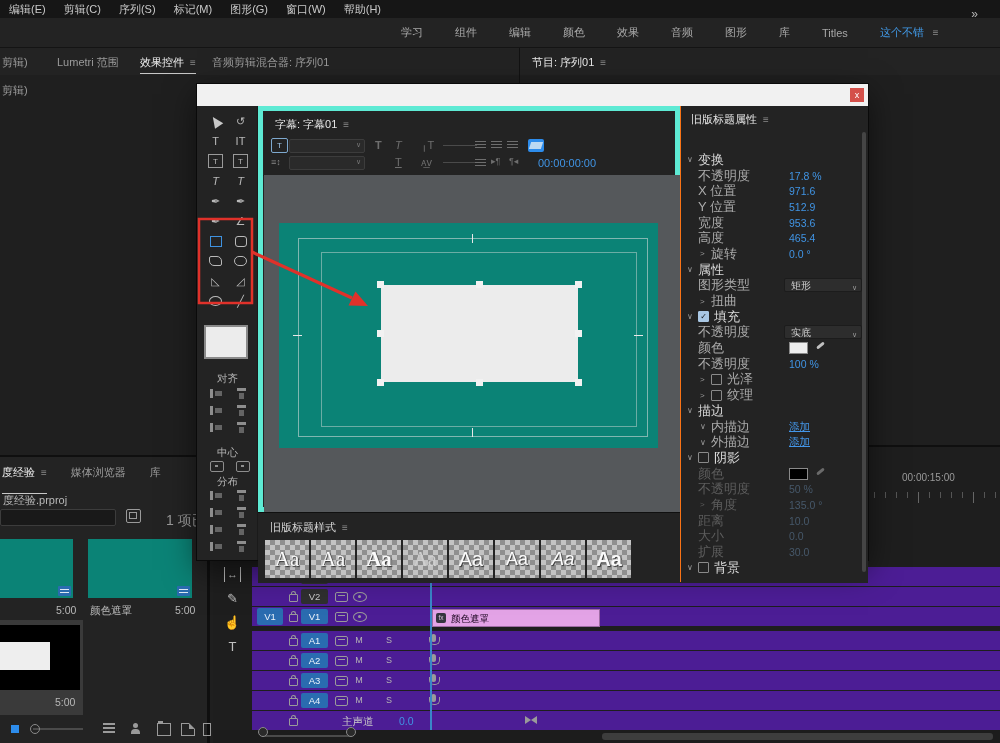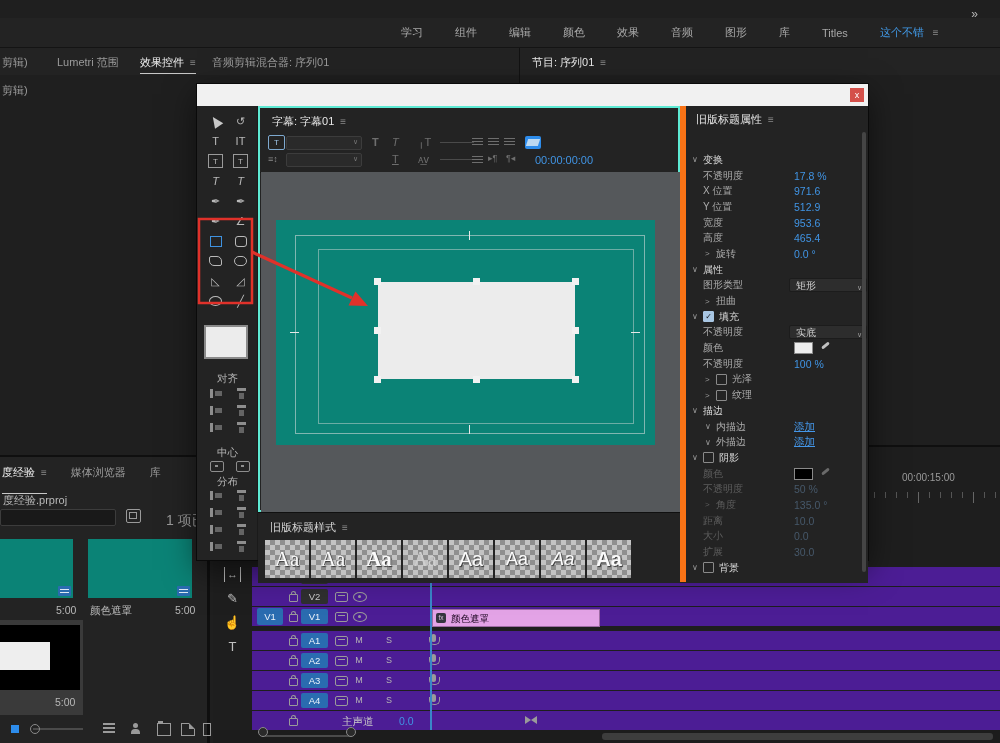--- a/index.html
+++ b/index.html
@@ -124,21 +124,21 @@
   .al-title{position:absolute;left:0;width:61px;}
   .mini{width:13px;height:11px;position:relative;}
   .mini.h::before{content:"";position:absolute;left:0;top:1px;width:3px;height:9px;background:#8e8e8e;}
   .mini.h::after{content:"";position:absolute;left:5px;top:3px;width:7px;height:5px;background:#646464;}
   .mini.v::before{content:"";position:absolute;left:1px;top:0;width:9px;height:3px;background:#8e8e8e;}
   .mini.v::after{content:"";position:absolute;left:3px;top:5px;width:5px;height:6px;background:#646464;}
   .mini.c{border:1px solid #8e8e8e;border-radius:2px;width:12px;height:9px;}
   .mini.c::after{content:"";position:absolute;left:4px;top:3px;width:3px;height:2px;background:#8e8e8e;}
   .algrid{position:absolute;display:grid;grid-template-columns:18px 18px;column-gap:8px;row-gap:6px;left:13px;}
   
-  .cpanel{position:absolute;left:61px;top:0;width:422px;height:406px;border:2px solid #5eead4;box-sizing:border-box;background:#232323;}
+  .cpanel{position:absolute;left:61px;top:0;width:422px;height:406px;border:5px solid #5eead4;box-sizing:border-box;background:#232323;}
   .cap-tab{position:absolute;left:12px;top:6px;font-size:11px;color:#e8e8e8;}
   .cap-toolbar{position:absolute;left:0;top:22px;width:420px;height:42px;border-bottom:1px solid #1a1a1a;}
   .tmpl-icon{position:absolute;left:8px;top:5px;width:15px;height:13px;border:1px solid #7ea9cf;border-radius:2px;color:#9ec4e8;font-size:8px;text-align:center;line-height:13px;}
   .roll-icon{position:absolute;left:8px;top:23px;width:15px;height:12px;color:#8a8a8a;font-size:9px;line-height:12px;}
   .dd{position:absolute;background:#2a2a2a;border:1px solid #3c3c3c;border-radius:2px;height:12px;}
   .dd::after{content:"\2228";position:absolute;right:3px;top:1px;font-size:7px;color:#777;}
   .gico{position:absolute;color:#6e6e6e;font-size:11px;}
   .alnico{position:absolute;width:11px;height:9px;background:repeating-linear-gradient(#6e6e6e 0 1px,transparent 1px 3px);}
   .bgvid{position:absolute;left:265px;top:6px;width:16px;height:13px;background:#2d8ceb;border-radius:2px;}
   .bgvid::before{content:"";position:absolute;left:2px;top:3px;width:12px;height:7px;background:#bcd9f2;transform:skewX(-18deg);}
@@ -157,29 +157,29 @@
   .swrow{position:absolute;left:7px;top:27px;display:flex;gap:2px;}
   .sw{width:44px;height:38px;background:#aaa;background-image:linear-gradient(45deg,#8f8f8f 25%,transparent 25%,transparent 75%,#8f8f8f 75%),linear-gradient(45deg,#8f8f8f 25%,#c3c3c3 25%,#c3c3c3 75%,#8f8f8f 75%);background-size:10px 10px;background-position:0 0,5px 5px;display:flex;align-items:center;justify-content:center;color:#fafafa;text-shadow:1px 1px 1px #333;}
   .sw.serif{font-family:"Liberation Serif",serif;font-size:21px;}
   .sw.serif-b{font-family:"Liberation Serif",serif;font-weight:bold;font-size:21px;}
   .sw.serif-l{font-family:"Liberation Serif",serif;font-size:20px;color:#cfcfcf;text-shadow:none;}
   .sw.sans{font-size:20px;}
   .sw.sans-sm{font-size:18px;}
   .sw.sans-i{font-style:italic;font-size:19px;}
   .sw.sans-b{font-weight:bold;font-size:20px;}
   
-  .props{position:absolute;left:483px;top:0;width:188px;height:476px;background:#232323;border-left:6px solid #f97316;box-sizing:border-box;text-decoration:underline;}
+  .props{position:absolute;left:483px;top:0;width:188px;height:476px;background:#232323;border-left:1px solid #f97316;box-sizing:border-box;text-decoration:underline;}
   .pp-tab{position:absolute;left:10px;top:6px;font-size:11px;color:#e8e8e8;}
   .prows{position:absolute;left:0;top:46px;width:186px;}
   .prow{position:relative;height:15.7px;display:flex;align-items:center;padding-left:6px;box-sizing:border-box;}
   .chev{width:11px;font-size:8px;color:#9a9a9a;flex:none;}
   .ind{margin-left:13px;}
   .chk{width:9px;height:9px;border:1px solid #8a8a8a;border-radius:1px;margin-right:5px;flex:none;font-size:8px;line-height:9px;text-align:center;color:#10151a;}
   .chk.on{background:#a9c7e4;border-color:#a9c7e4;}
-  .plabel{font-size:10px;color:#ababab;white-space:nowrap;}
+  .plabel{font-size:13px;color:#ababab;white-space:nowrap;}
   .prow.sec .plabel{color:#d9d9d9;}
   .pval{position:absolute;left:108px;font-size:10.5px;color:#4094e4;white-space:nowrap;}
   .plink{position:absolute;left:108px;font-size:10.5px;color:#4496e8;text-decoration:underline;text-align:right;}
   .pdd{position:absolute;left:103px;width:78px;height:14px;background:#2d2d2d;border:1px solid #1c1c1c;border-radius:2px;font-size:10px;color:#d0d0d0;line-height:14px;padding-left:6px;box-sizing:border-box;}
   .pdd::after{content:"\2228";position:absolute;right:4px;top:2px;font-size:7px;color:#9a9a9a;}
   .psw{position:absolute;left:108px;width:17px;height:10px;border:1px solid #8a8a8a;}
   .eyedrop{position:absolute;left:133px;width:12px;height:12px;}
   .eyedrop::before{content:"";position:absolute;left:2px;top:2px;width:9px;height:3px;background:#c0c0c0;border-radius:2px;transform:rotate(-40deg);}
   .prow.dis .plabel{color:#5d5d5d;}
   .prow.dis .pval{color:#46586a;}
@@ -187,20 +187,29 @@
   .prow.dis .eyedrop::before{background:#6a6a6a;}
   .pp-scroll{position:absolute;right:2px;top:26px;width:4px;height:440px;background:#454545;border-radius:2px;}
   
   .anno-svg{position:absolute;left:0;top:0;z-index:9;pointer-events:none;}
 </style>
 </head>
 <body>
 
 <div class="app">
 
+  <div class="menubar">
+      <span class="menu-item">编辑(E)</span>
+      <span class="menu-item">剪辑(C)</span>
+      <span class="menu-item">序列(S)</span>
+      <span class="menu-item">标记(M)</span>
+      <span class="menu-item">图形(G)</span>
+      <span class="menu-item">窗口(W)</span>
+      <span class="menu-item">帮助(H)</span>
+    </div>
 
   <div class="wsbar">
       <span class="wstab">学习</span>
       <span class="wstab">组件</span>
       <span class="wstab">编辑</span>
       <span class="wstab">颜色</span>
       <span class="wstab">效果</span>
       <span class="wstab">音频</span>
       <span class="wstab">图形</span>
       <span class="wstab">库</span>

